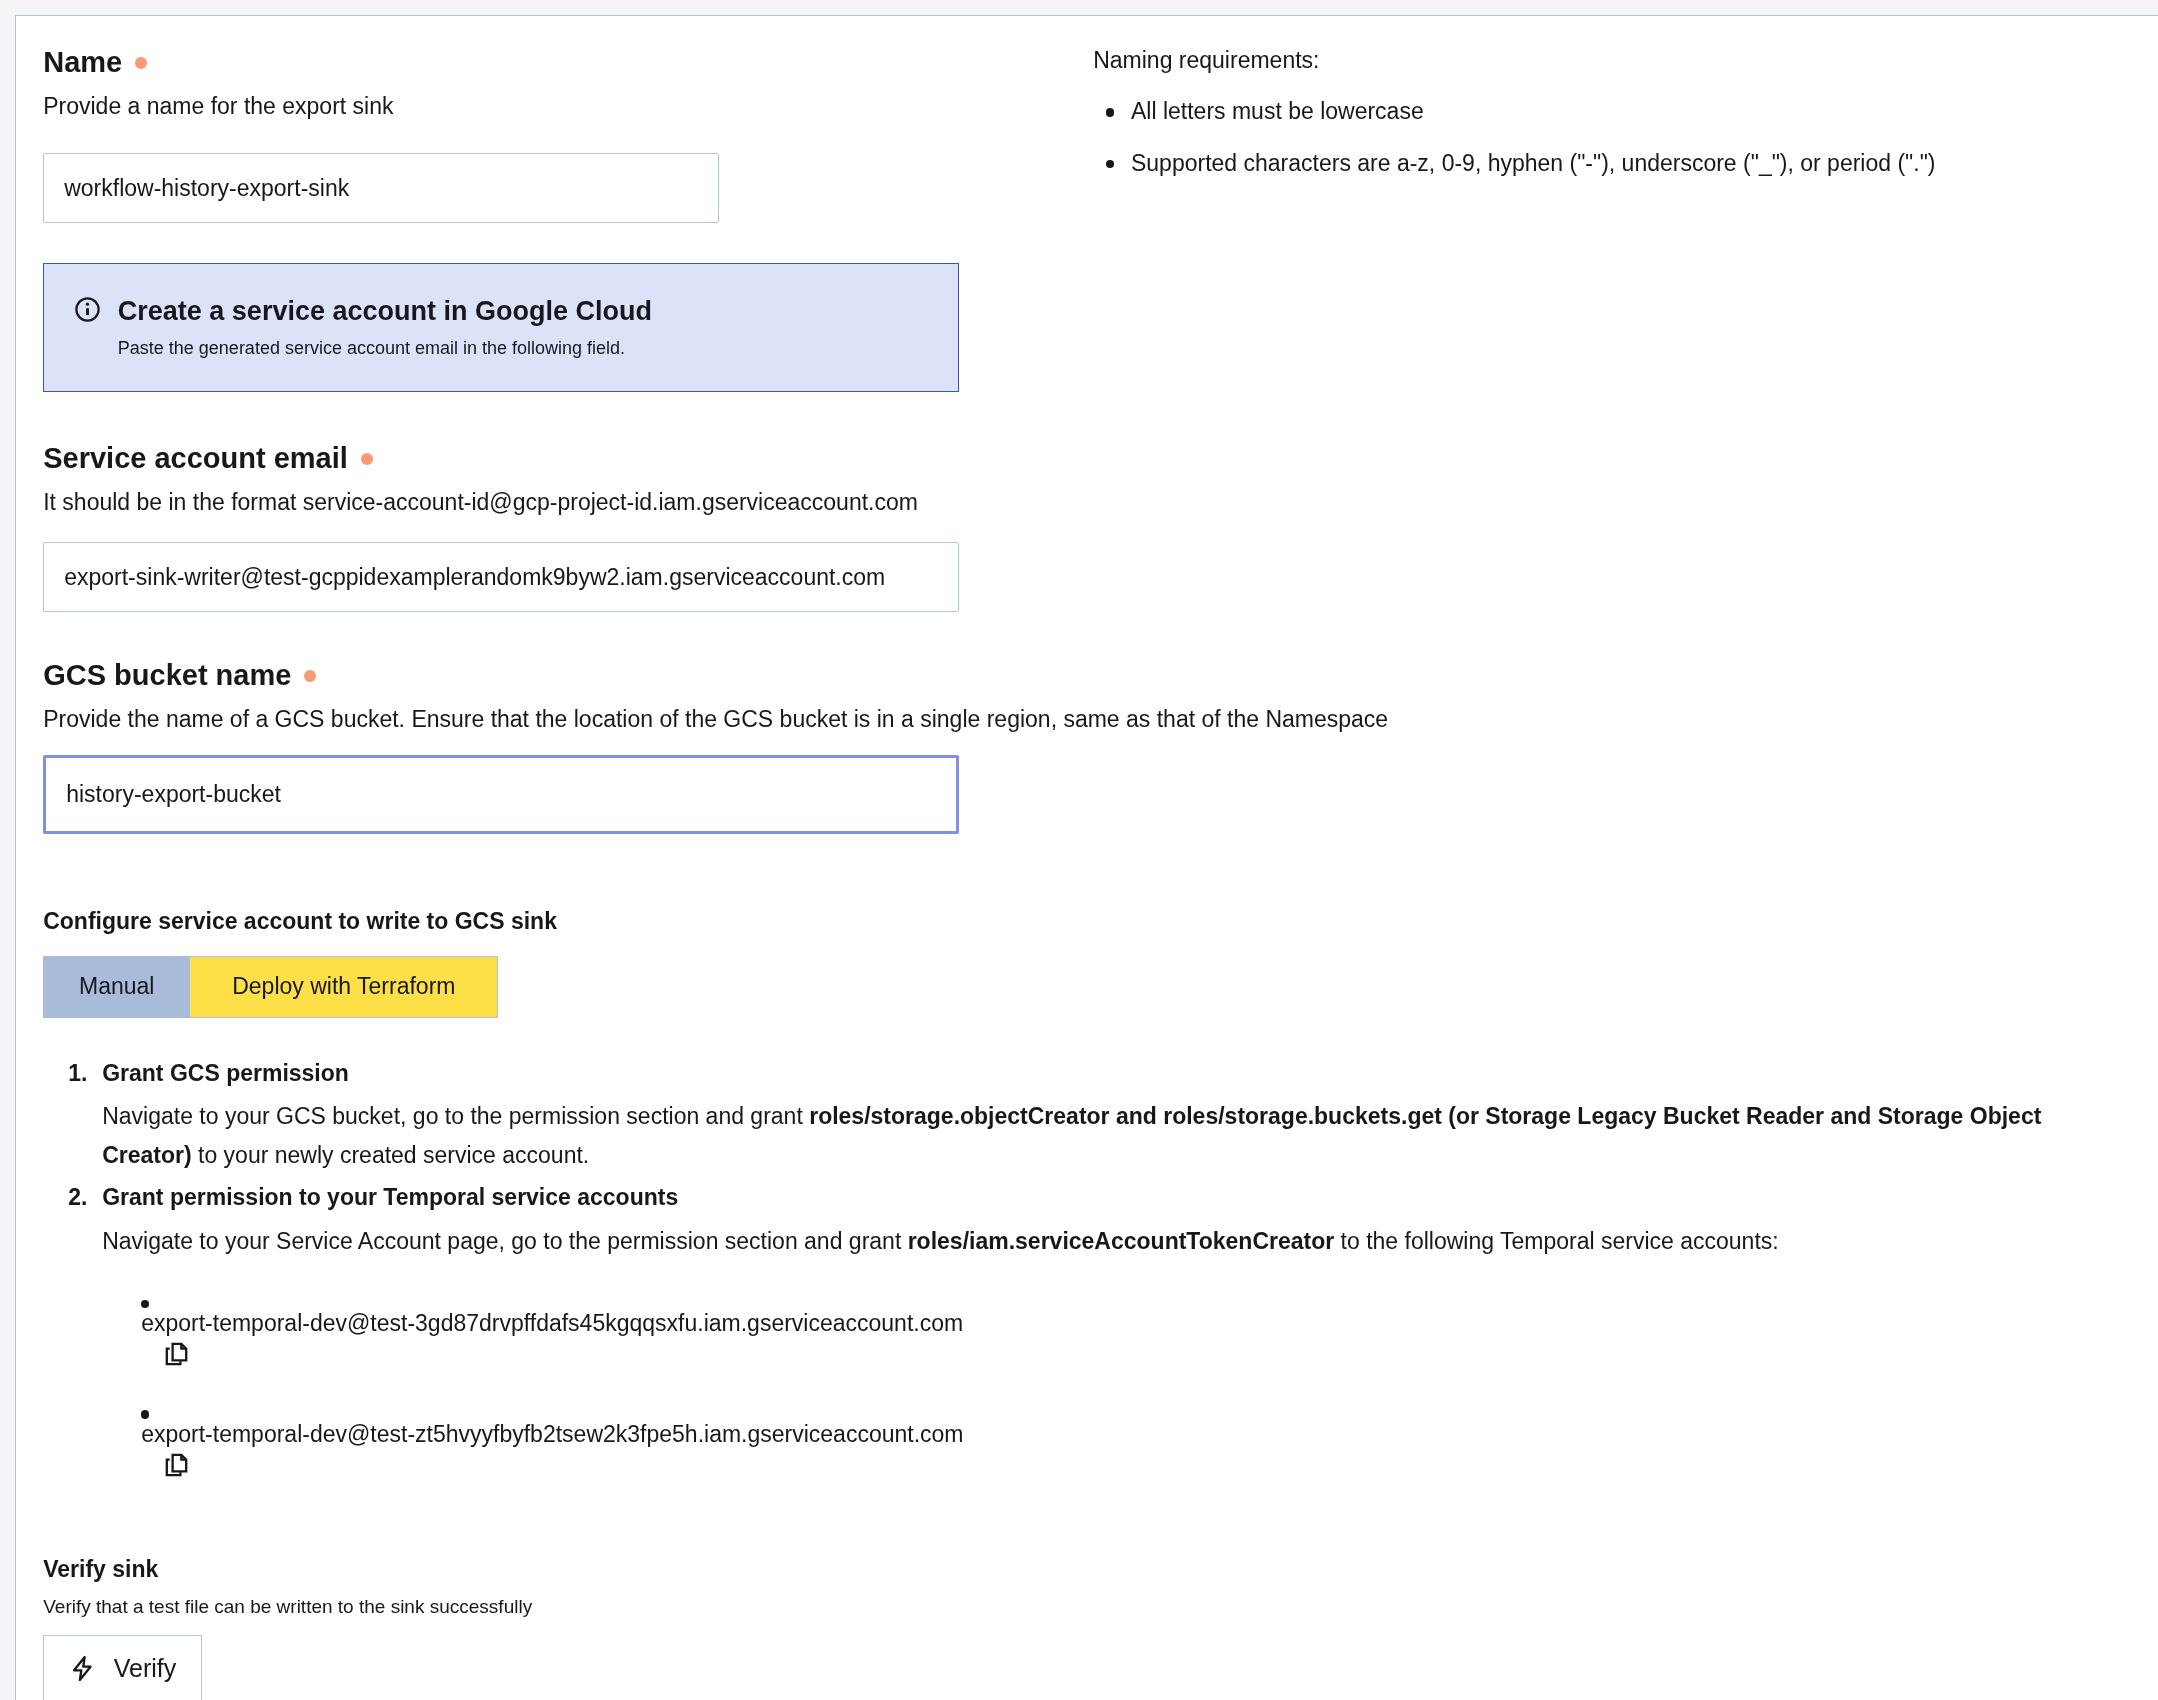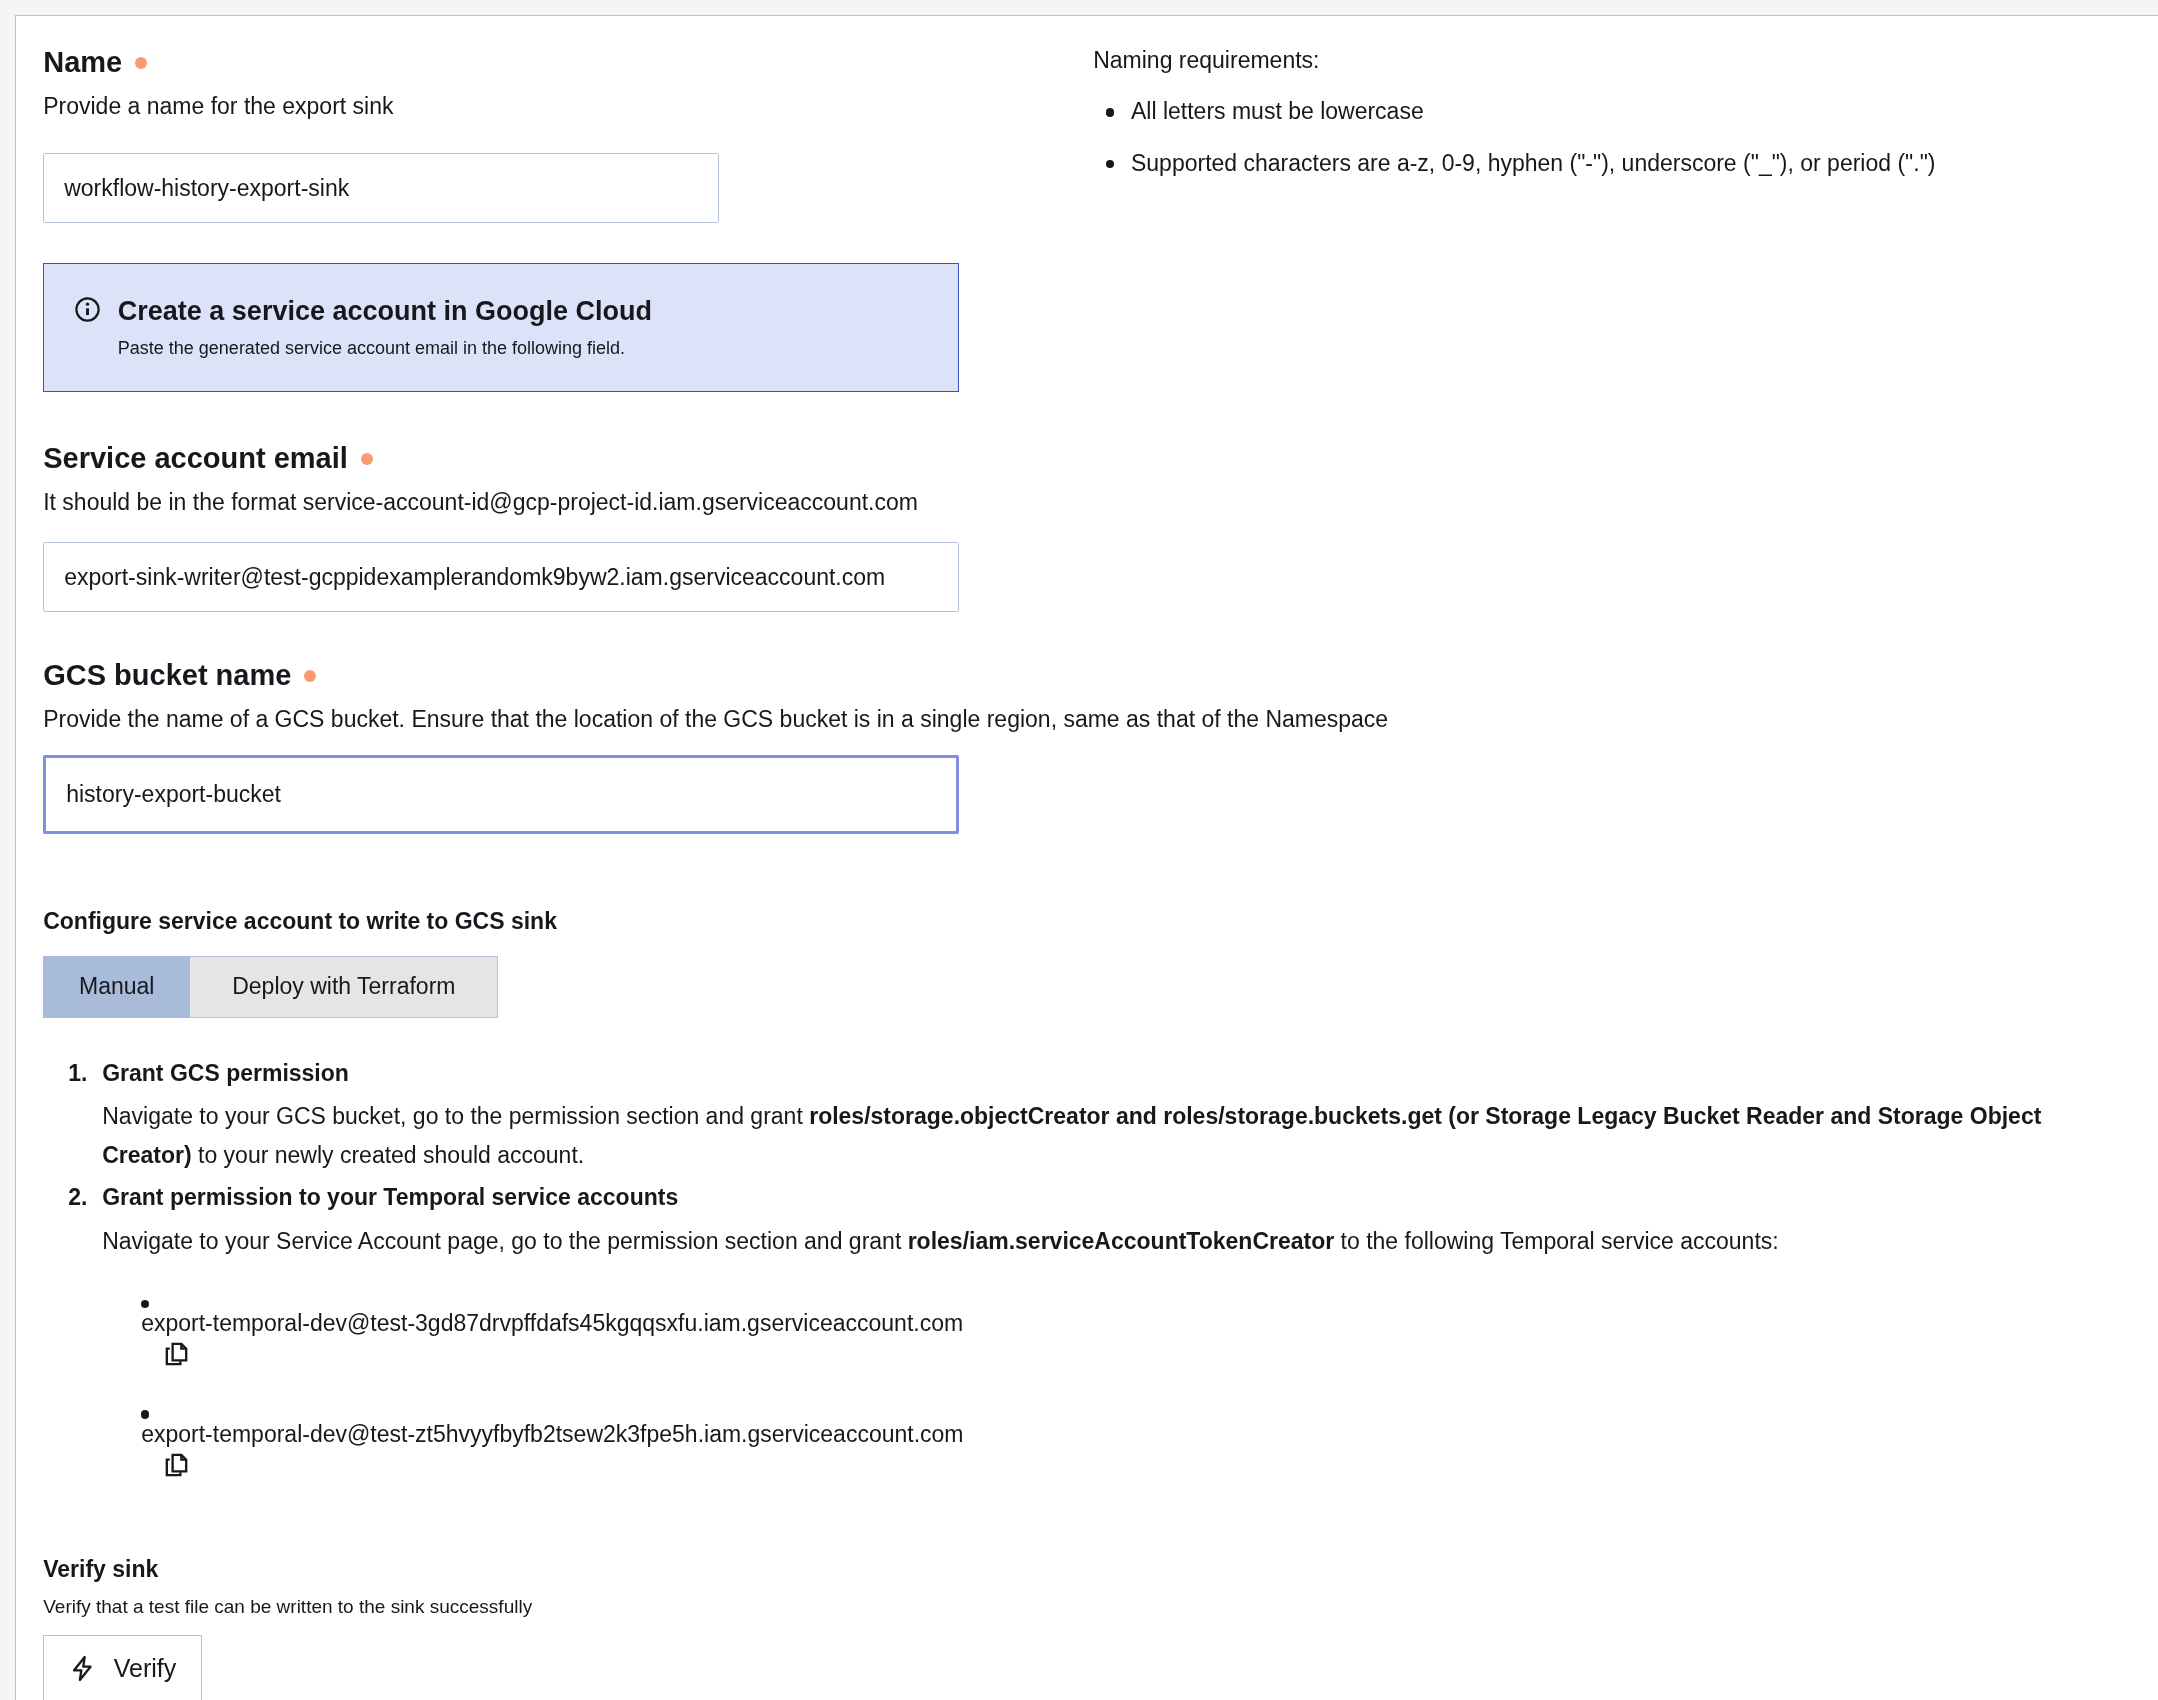--- a/index.html
+++ b/index.html
@@ -78,21 +78,21 @@
   .section-gap-gcs { margin-top:44px; }
 
   .configure-heading { font-weight:700; font-size:23px; margin-top:72px; }
 
   .tabs { display:flex; margin-top:18.4px; }
   .tab {
     height:62px; display:flex; align-items:center; justify-content:center;
     font-size:23px; cursor:default;
   }
   .tab-selected { width:147px; background:#a8bcd9; border:1.8px solid #a8bcd9; }
-  .tab-unselected { background:#e5e5e5; border:1.8px solid #b6c2d8; border-left:none; padding:0 42px; }
+  .tab-unselected { background:#fde047; border:1.8px solid #b6c2d8; border-left:none; padding:0 42px; }
 
   .steps { margin-top:40px; }
   .step-head { display:flex; font-weight:700; font-size:23px; margin-left:25px; }
   .step-num { width:34px; flex:0 0 auto; }
   .step-body {
     margin-left:59px; margin-top:8.3px; width:2011px;
     font-size:23px; line-height:1.66;
   }
   .step2 { margin-top:8.3px; }
 
@@ -192,21 +192,21 @@
       <div class="tab tab-unselected">Deploy with Terraform</div>
     </div>
 
     <div class="steps">
       <div class="step">
         <div class="step-head">
           <span class="step-num">1.</span>
           <span>Grant GCS permission</span>
         </div>
         <div class="step-body">
-          <span>Navigate to your GCS bucket, go to the permission section and grant </span><b>roles/storage.objectCreator and roles/storage.buckets.get (or Storage Legacy Bucket Reader and Storage Object Creator)</b><span> to your newly created should account.</span>
+          <span>Navigate to your GCS bucket, go to the permission section and grant </span><b>roles/storage.objectCreator and roles/storage.buckets.get (or Storage Legacy Bucket Reader and Storage Object Creator)</b><span> to your newly created service account.</span>
         </div>
       </div>
 
       <div class="step step2">
         <div class="step-head">
           <span class="step-num">2.</span>
           <span>Grant permission to your Temporal service accounts</span>
         </div>
         <div class="step-body">
           <span>Navigate to your Service Account page, go to the permission section and grant </span><b>roles/iam.serviceAccountTokenCreator</b><span> to the following Temporal service accounts:</span>

